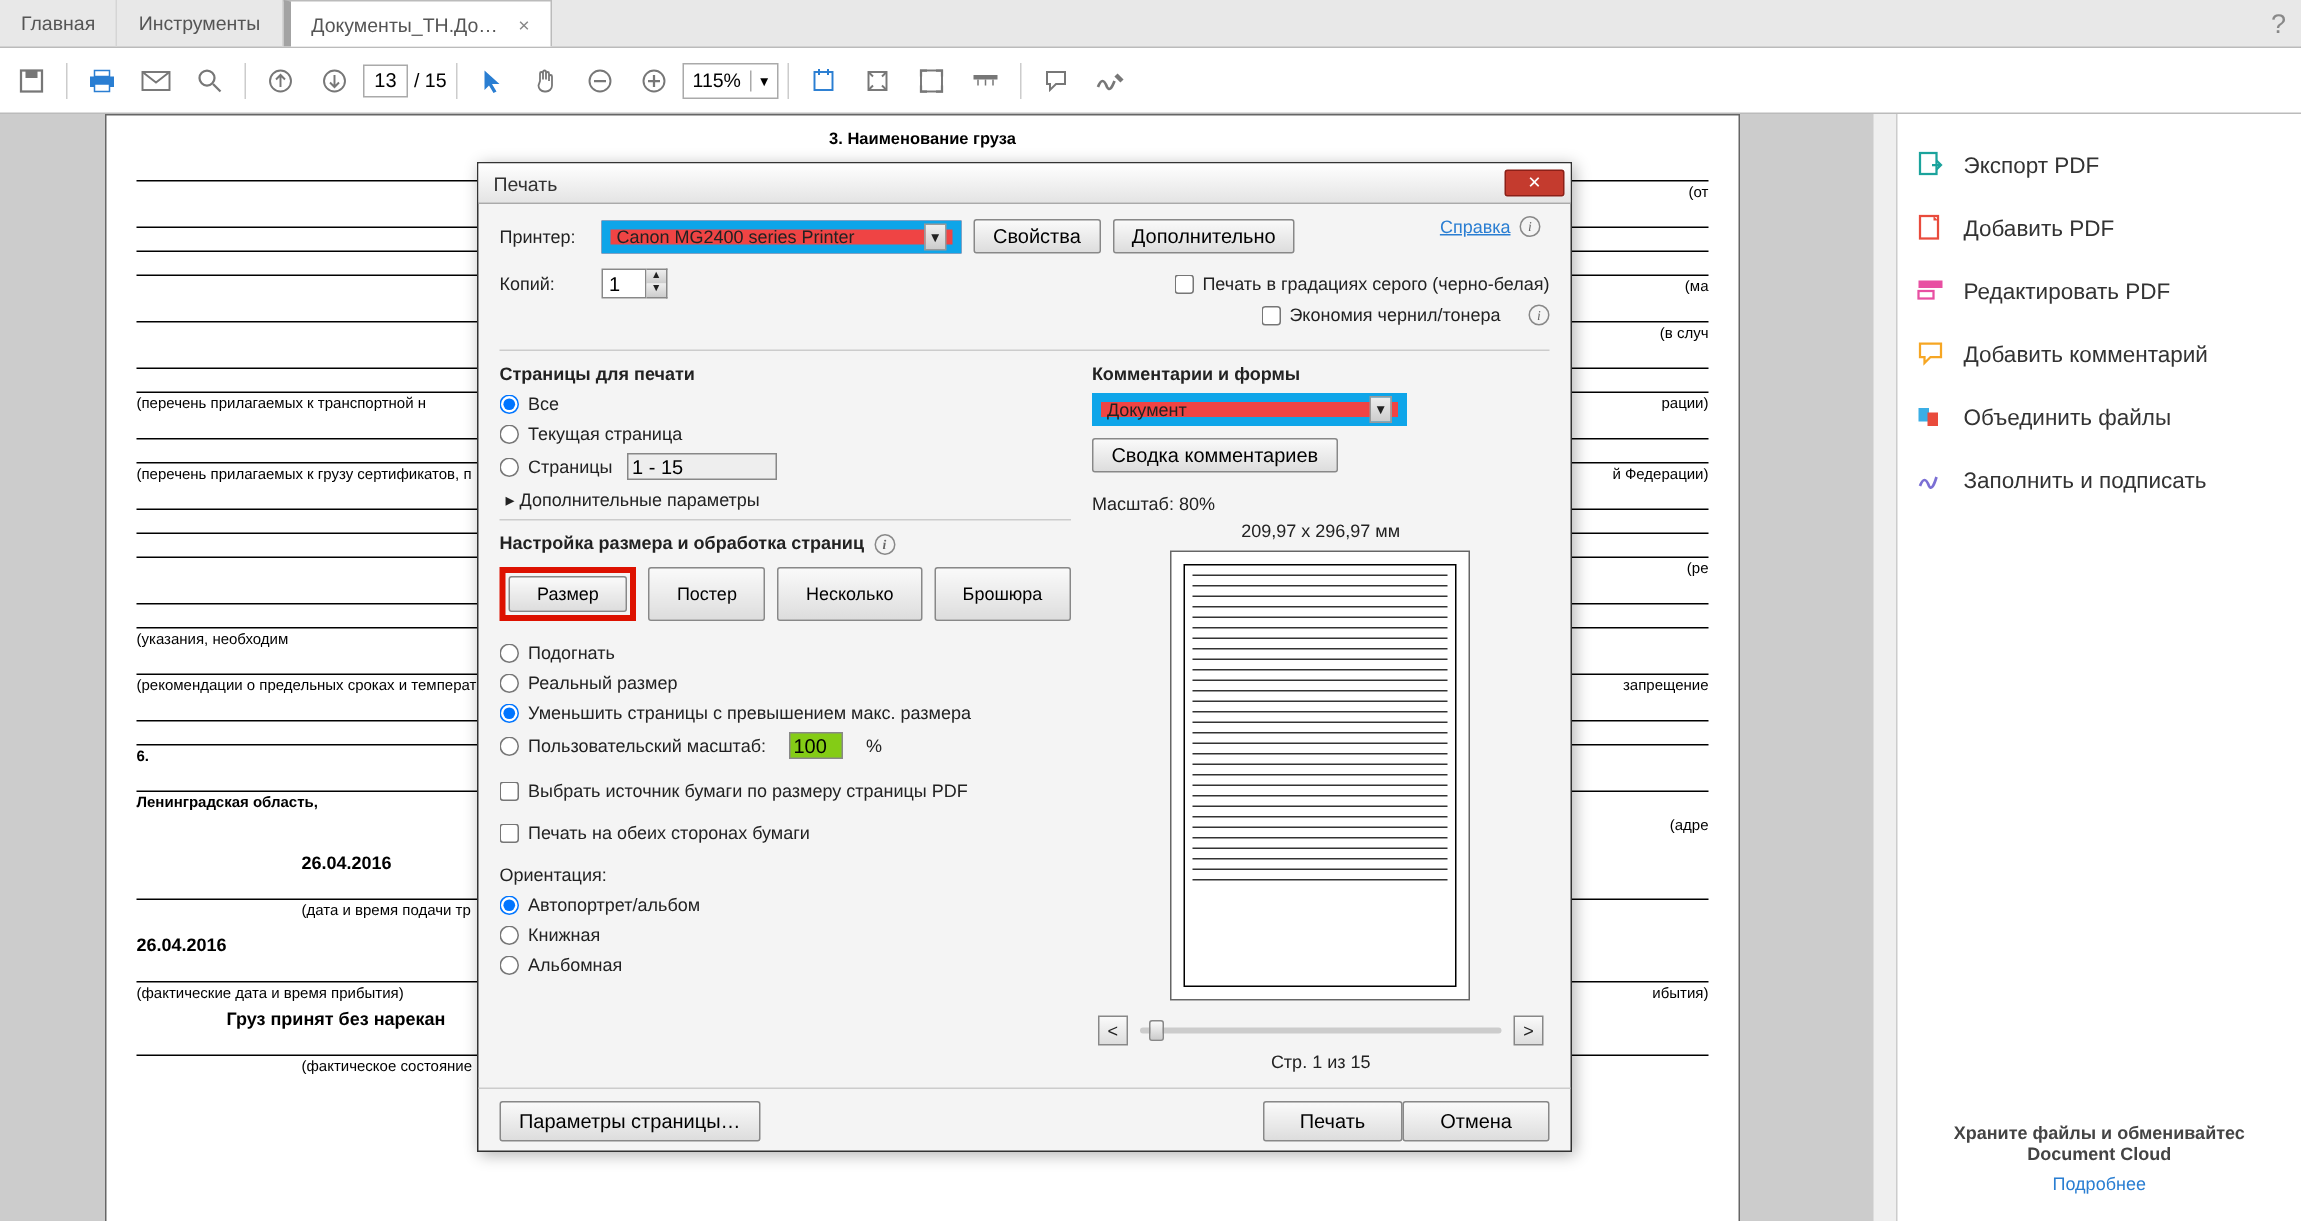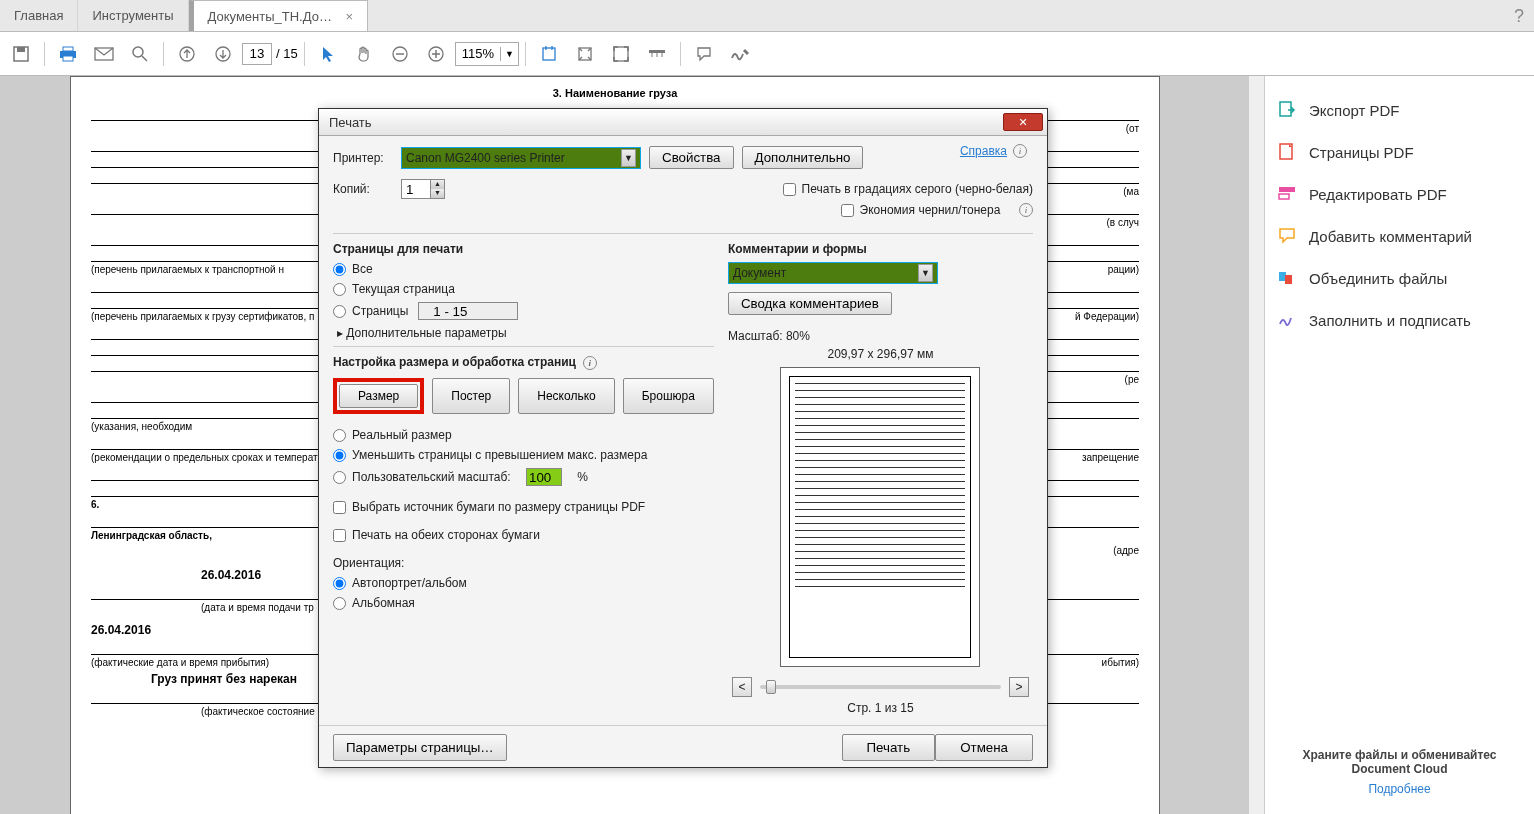--- a/index.html
+++ b/index.html
@@ -41,21 +41,21 @@
 .side .footer a { color: #2a7ed2; display: block; margin-top: 6px; }
 
 
 .dialog { position: absolute; left: 318px; top: 108px; width: 730px; height: 660px; background: #f4f4f4; border: 1px solid #333; box-shadow: 2px 2px 10px rgba(0,0,0,.3); display: flex; flex-direction: column; z-index: 100; }
 .titlebar { background: linear-gradient(#fff,#e4e4e4); border-bottom: 1px solid #aaa; display: flex; align-items: center; padding: 4px 4px 4px 10px; }
 .titlebar .caption { flex: 1; color: #333; }
 .titlebar .closebtn { width: 40px; height: 18px; background: #c43b2e; color: #fff; text-align: center; border-radius: 2px; font-size: 11px; line-height: 17px; cursor: pointer; border: 1px solid #8b2018;}
 .dbody { padding: 10px 14px; flex: 1; display: flex; flex-direction: column; position: relative; font-size: 12px; color: #222; }
 .row { display: flex; align-items: center; gap: 8px; margin-bottom: 10px; }
 .row label { width: 60px; }
-.combo { border: 1px solid #0ea5e9; background: #4d7c0f; height: 22px; display: flex; align-items: center; padding: 0 4px; }
+.combo { border: 6px solid #0ea5e9; background: #ef4444; height: 22px; display: flex; align-items: center; padding: 0 4px; }
 .combo .arrow { margin-left: auto; font-size: 9px; background: linear-gradient(#eee,#ccc); border: 1px solid #999; width: 15px; height: 18px; display: flex; align-items:center; justify-content:center;}
 .btn { background: linear-gradient(#fafafa,#ddd); border: 1px solid #888; padding: 3px 12px; cursor: pointer; border-radius: 2px; }
 .btn.big { padding: 5px 24px; }
 .spinner { display: flex; }
 .spinner input { width: 30px; height: 20px; border: 1px solid #888; text-align: left; padding-left: 4px; }
 .spinner .arrows { width: 14px; border: 1px solid #888; border-left: none; display: flex; flex-direction: column; }
 .spinner .arrows span { flex: 1; font-size: 7px; text-align: center; background: linear-gradient(#eee,#ccc); }
 .chk, .rdio { display: flex; align-items: center; gap: 6px; margin-bottom: 6px; }
 .groupline { border-top: 1px solid #ccc; margin: 6px 0 8px 0; }
 .cols { display: flex; gap: 14px; }
@@ -69,21 +69,21 @@
 .preview .pg { position: absolute; inset: 8px; border: 1px solid #000; }
 .preview .pg .ln { height: 4px; border-bottom: 1px solid #333; margin: 3px 5px; }
 .prevnav { display: flex; align-items: center; justify-content: space-between; margin: 10px 4px 2px 4px; }
 .prevnav .nbtn { border: 1px solid #888; width: 20px; height: 20px; display: flex; align-items:center; justify-content:center; background: linear-gradient(#fafafa,#ddd); cursor: pointer; }
 .slider { flex: 1; margin: 0 8px; height: 4px; background: #ccc; position: relative; border-radius: 2px; }
 .slider .thumb { position: absolute; left: 6px; top: -5px; width: 10px; height: 14px; background: linear-gradient(#fafafa,#ccc); border: 1px solid #888; border-radius: 2px; }
 .pagecount { text-align: center; font-size: 12px; margin-top: 4px; }
 .dfooter { display: flex; padding: 8px 14px 12px 14px; gap: 0; border-top: 1px solid #ccc; }
 .helplink { color: #2a7ed2; text-decoration: underline; cursor: pointer; }
 .info-icon { width: 14px; height: 14px; border: 1px solid #888; border-radius: 50%; display: inline-flex; align-items:center; justify-content:center; font-size: 9px; color: #666; font-style: italic; font-family: Georgia; }
-.tinyinput { width: 100px; height: 18px; border: 1px solid #888; background:#eee; padding-left: 14px; margin-left: 4px;}
+.tinyinput { width: 100px; height: 18px; border: 1px solid #888; background:#eee; padding-left: 2px; margin-left: 4px;}
 .scaleinput { width: 36px; height: 18px; border: 1px solid #888; background:#84cc16; text-align:left; padding-left:2px;}
 </style>
 </head>
 <body>
 
 <div class="tabs">
   <div class="tab">Главная</div>
   <div class="tab">Инструменты</div>
   <div class="tab active">
     <span>Документы_ТН.До…</span>
@@ -271,21 +271,21 @@
             <rect x="3" y="2" width="11" height="14" fill="none" stroke="#1ba39c" stroke-width="1.5"></rect>
             <path d="M11 10 L17 10 M14 7 L17 10 L14 13" stroke="#1ba39c" stroke-width="1.5" fill="none"></path>
           </svg></span>
         <span>Экспорт PDF</span>
       </div>
     <div class="sitem">
         <span class="icon"><svg width="20" height="20">
             <rect x="3" y="2" width="12" height="15" fill="none" stroke="#e94b3c" stroke-width="1.5"></rect>
             <path d="M12 2 L15 5 L12 5 Z" fill="#e94b3c"></path>
           </svg></span>
-        <span>Страницы PDF</span>
+        <span>Добавить PDF</span>
       </div>
     <div class="sitem">
         <span class="icon"><svg width="20" height="20">
             <rect x="2" y="3" width="16" height="5" fill="#e84fa2"></rect>
             <rect x="2" y="10" width="10" height="5" fill="none" stroke="#e84fa2" stroke-width="1.5"></rect>
           </svg></span>
         <span>Редактировать PDF</span>
       </div>
     <div class="sitem">
         <span class="icon"><svg width="20" height="20">
@@ -372,20 +372,24 @@
         <div class="groupline"></div>
         <div class="group-title"><span>Настройка размера и обработка страниц</span>&nbsp;&nbsp;<span class="info-icon">i</span></div>
         <div class="tabbtns">
           <span class="redbox"><button class="btn">Размер</button></span>
           <button class="btn">Постер</button>
           <button class="btn">Несколько</button>
           <button class="btn">Брошюра</button>
         </div>
         <div class="rdio">
             <input type="radio" name="sz" style="">
+            <span>Подогнать</span>
+          </div>
+        <div class="rdio">
+            <input type="radio" name="sz" style="">
             <span>Реальный размер</span>
           </div>
         <div class="rdio">
             <input type="radio" name="sz" checked="" style="">
             <span>Уменьшить страницы с превышением макс. размера</span>
           </div>
         <div class="rdio"><input type="radio" name="sz" style=""><span>Пользовательский масштаб:</span>&nbsp;<input class="scaleinput" value="100" style="">&nbsp;<span>%</span></div>
         <div style="height:8px"></div>
         <div class="chk">
             <input type="checkbox" style="">
@@ -395,20 +399,24 @@
         <div class="chk">
             <input type="checkbox" style="">
             <span>Печать на обеих сторонах бумаги</span>
           </div>
         <div style="height:8px"></div>
         <div>Ориентация:</div>
         <div style="height:6px"></div>
         <div class="rdio">
             <input type="radio" name="or" checked="" style="">
             <span>Автопортрет/альбом</span>
+          </div>
+        <div class="rdio">
+            <input type="radio" name="or" style="">
+            <span>Книжная</span>
           </div>
         <div class="rdio">
             <input type="radio" name="or" style="">
             <span>Альбомная</span>
           </div>
       </div>
       <div class="rightcol">
         <div class="group-title">Комментарии и формы</div>
         <div class="combo" style="width:210px; margin-bottom:8px">
           <span>Документ</span>

